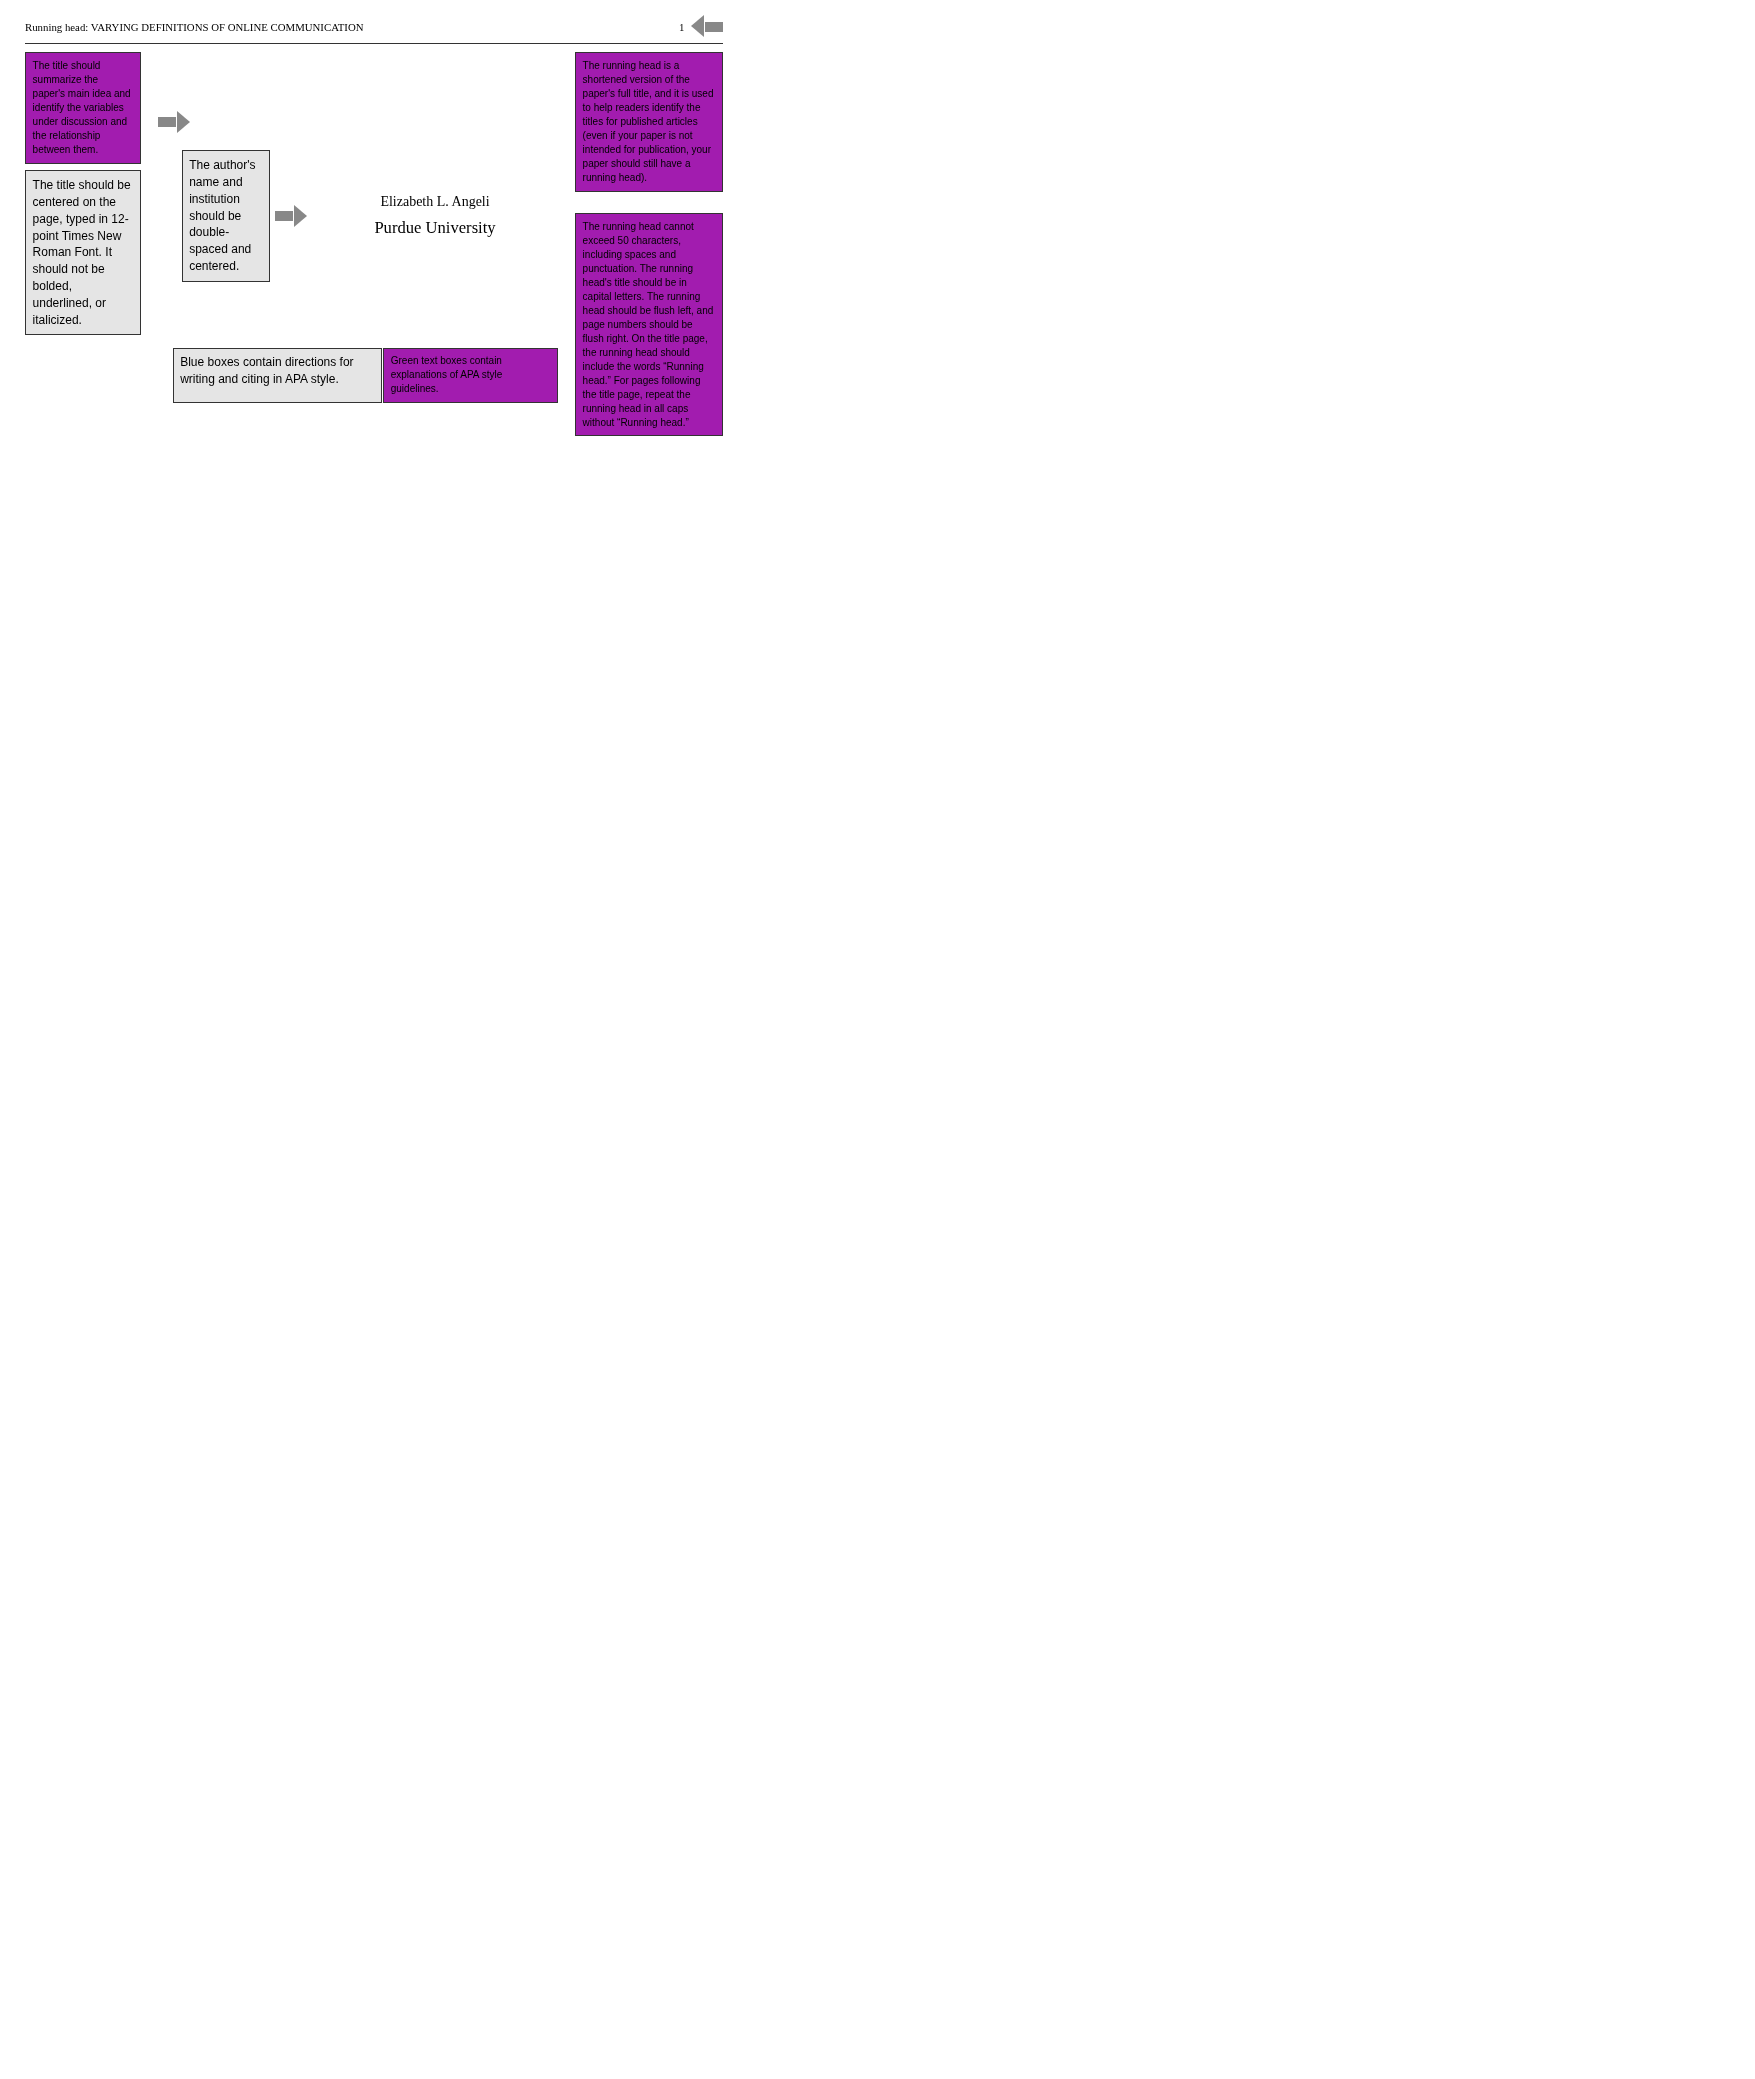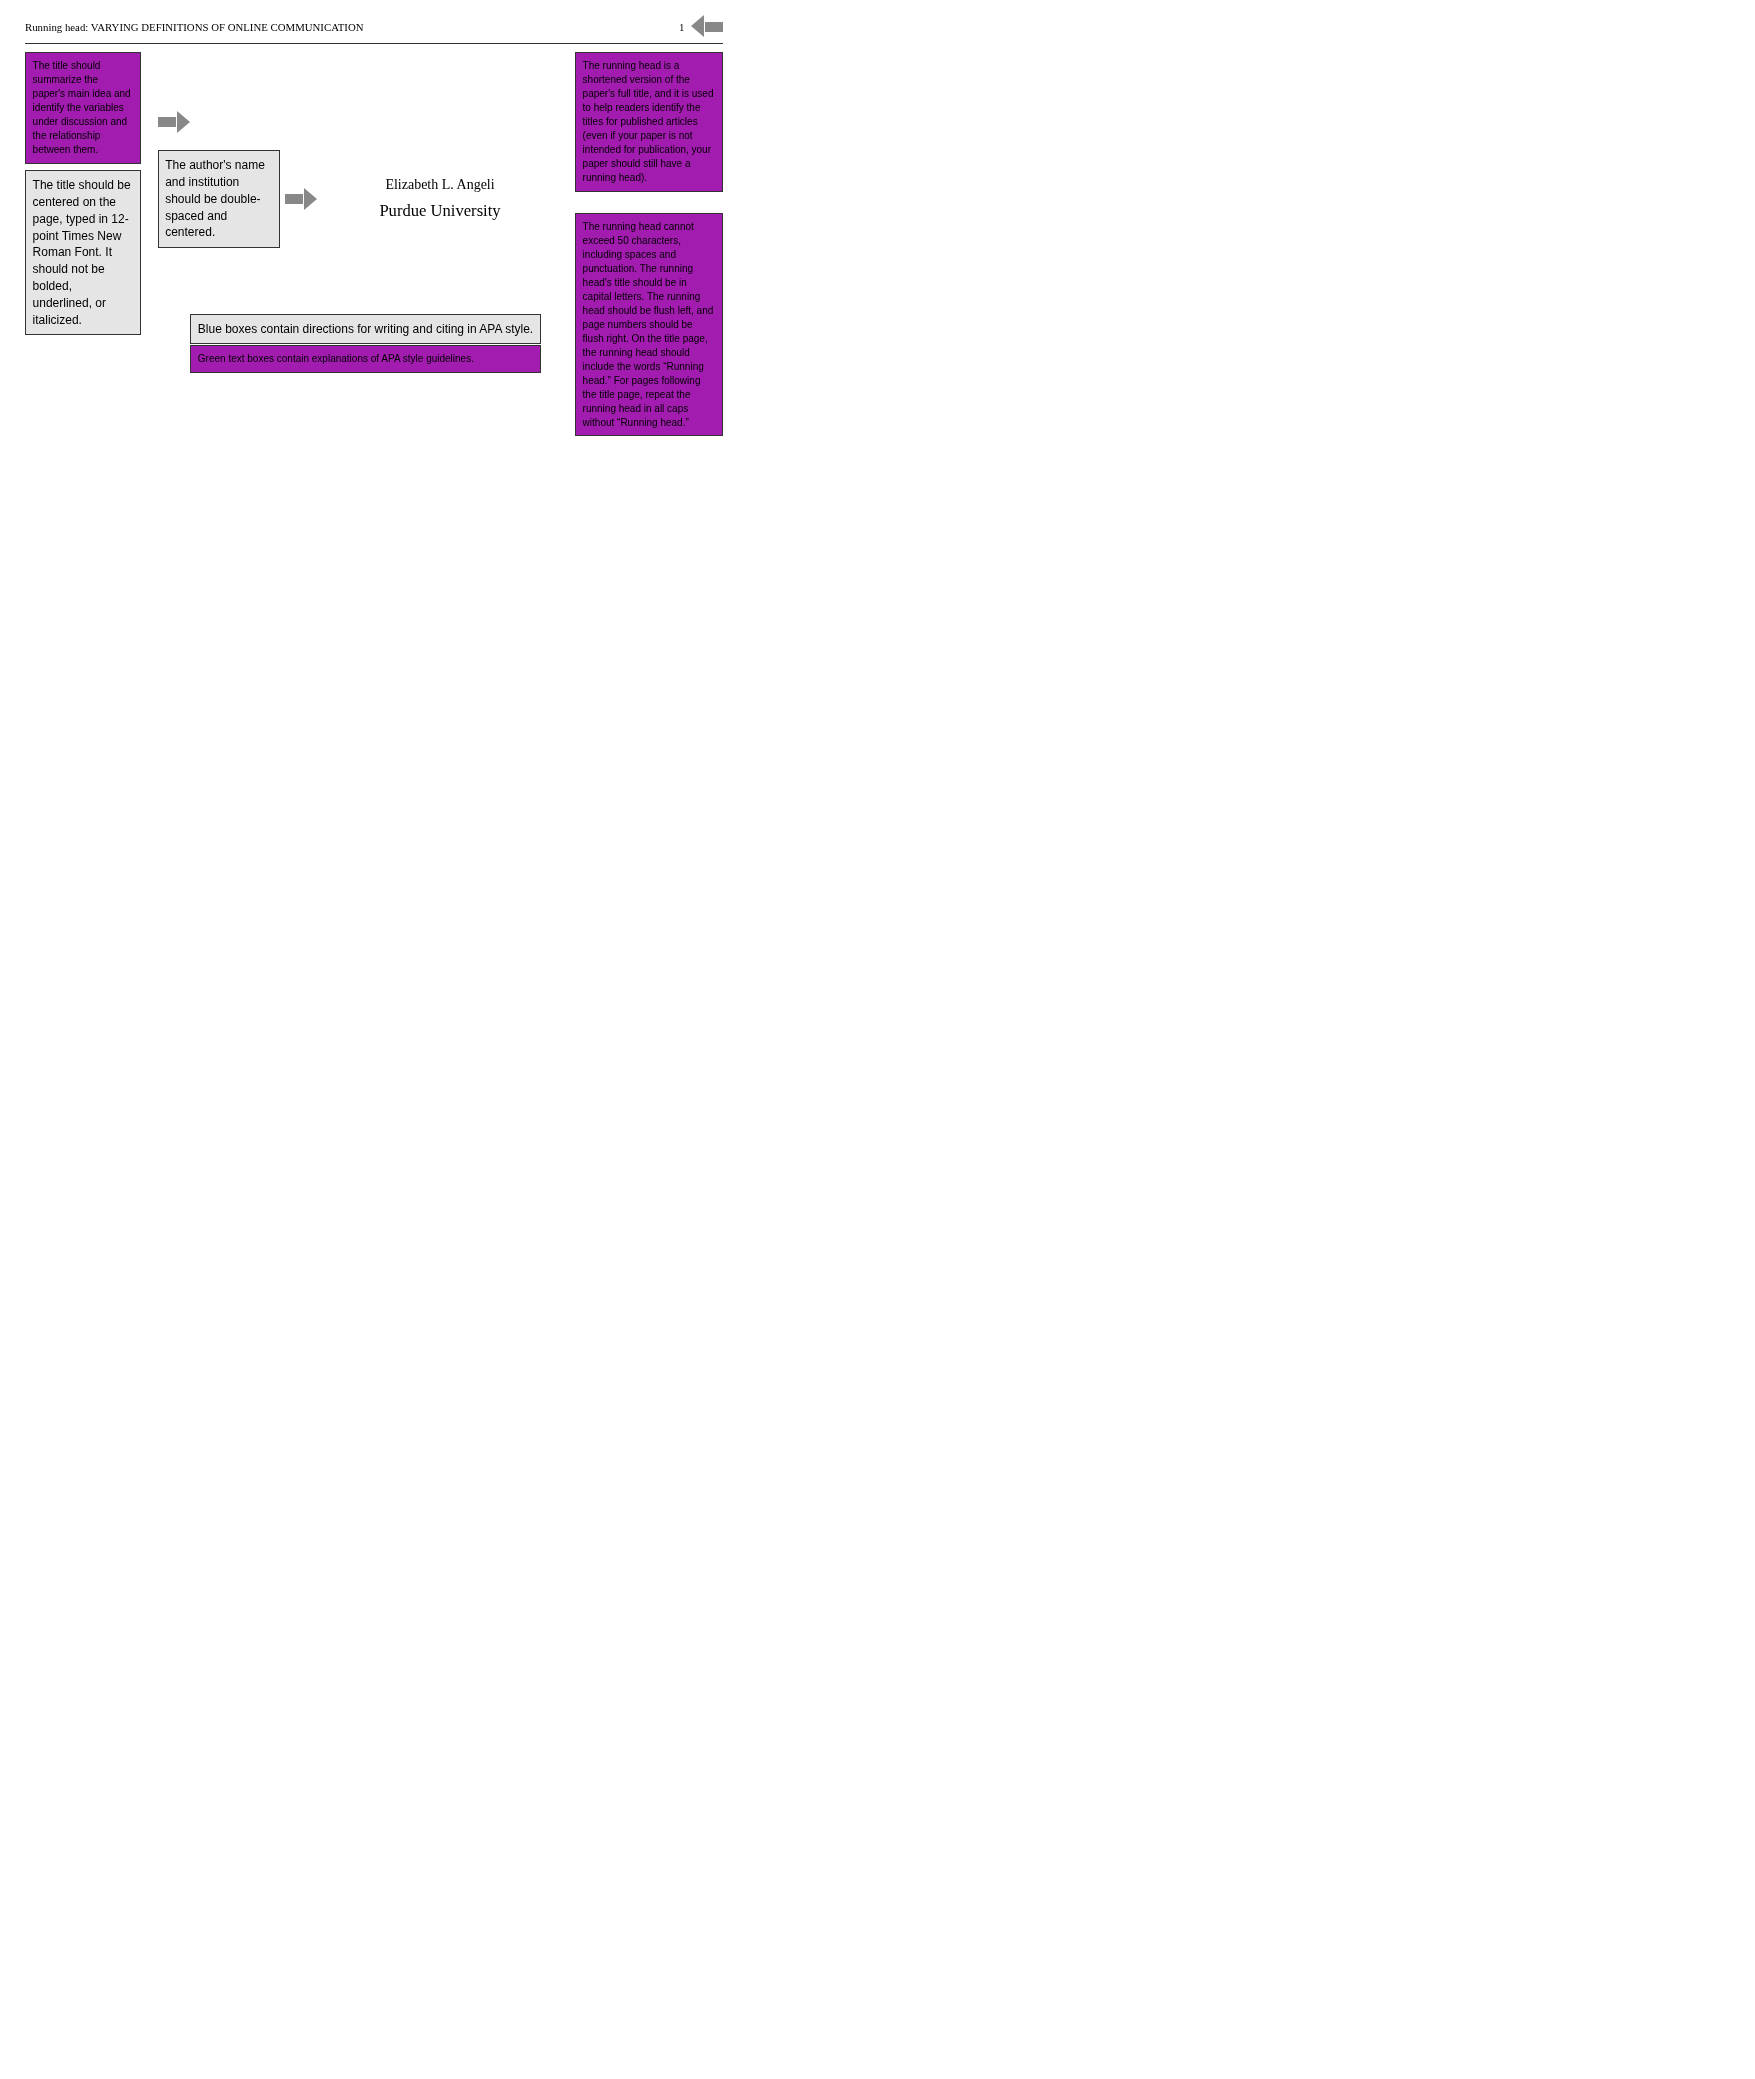--- a/index.html
+++ b/index.html
@@ -156,21 +156,21 @@
       margin-bottom: 8.3px;
     }
     .institution-name {
       font-size: 16.6px;
       font-family: 'Times New Roman', Times, serif;
     }
 
     
     .legend-section {
       display: flex;
-      flex-direction: column;
+      flex-direction: row;
       gap: 1px;
       margin-top: 66px;
       margin-left: 15px;
     }
 
     
     .title-row {
       display: flex;
       align-items: flex-start;
       width: 100%;
@@ -190,22 +190,23 @@
 
     
     .author-row {
       display: flex;
       align-items: center;
       width: 100%;
       margin-top: 16.6px;
       position: relative;
     }
     .author-annotation-block {
-      width: 122px;
+      width: 88px;
       flex-shrink: 0;
+      margin-left: 24px;
     }
     .author-arrow-block {
       width: 42px;
       display: flex;
       align-items: center;
       justify-content: center;
     }
     .author-text-block {
       flex: 1;
       text-align: center;

